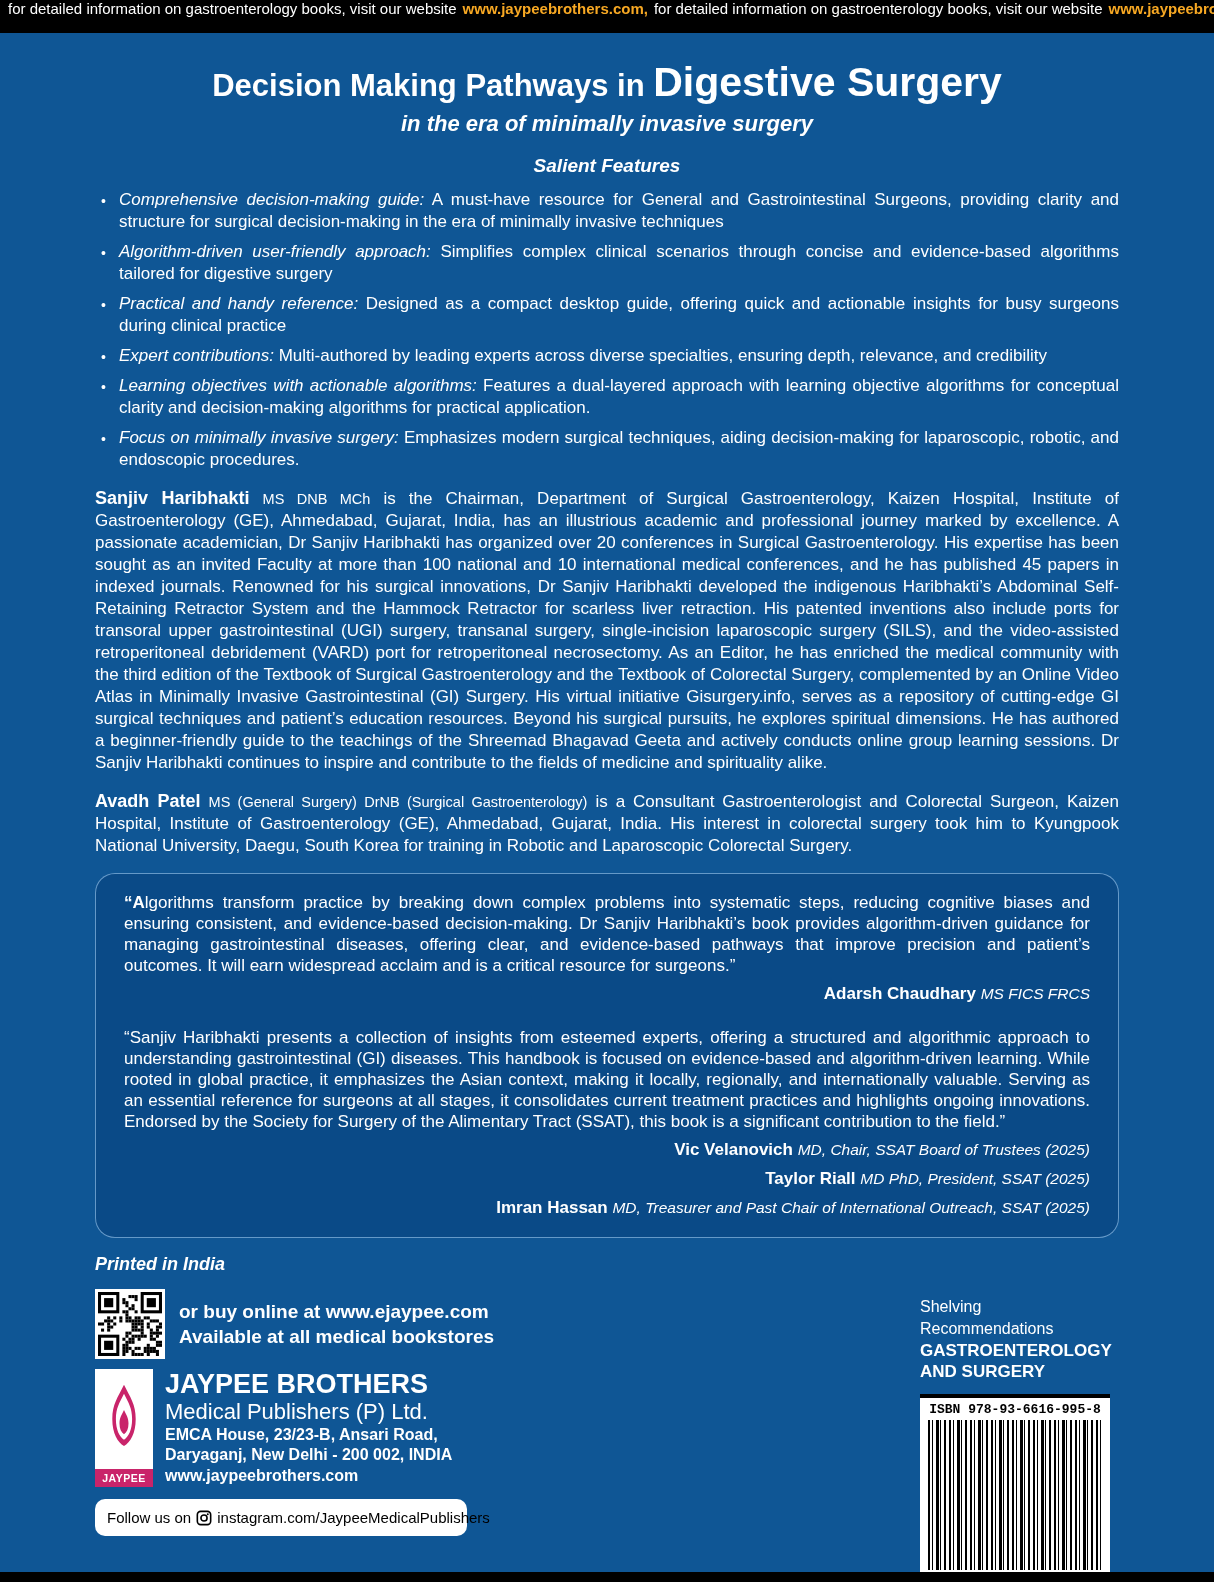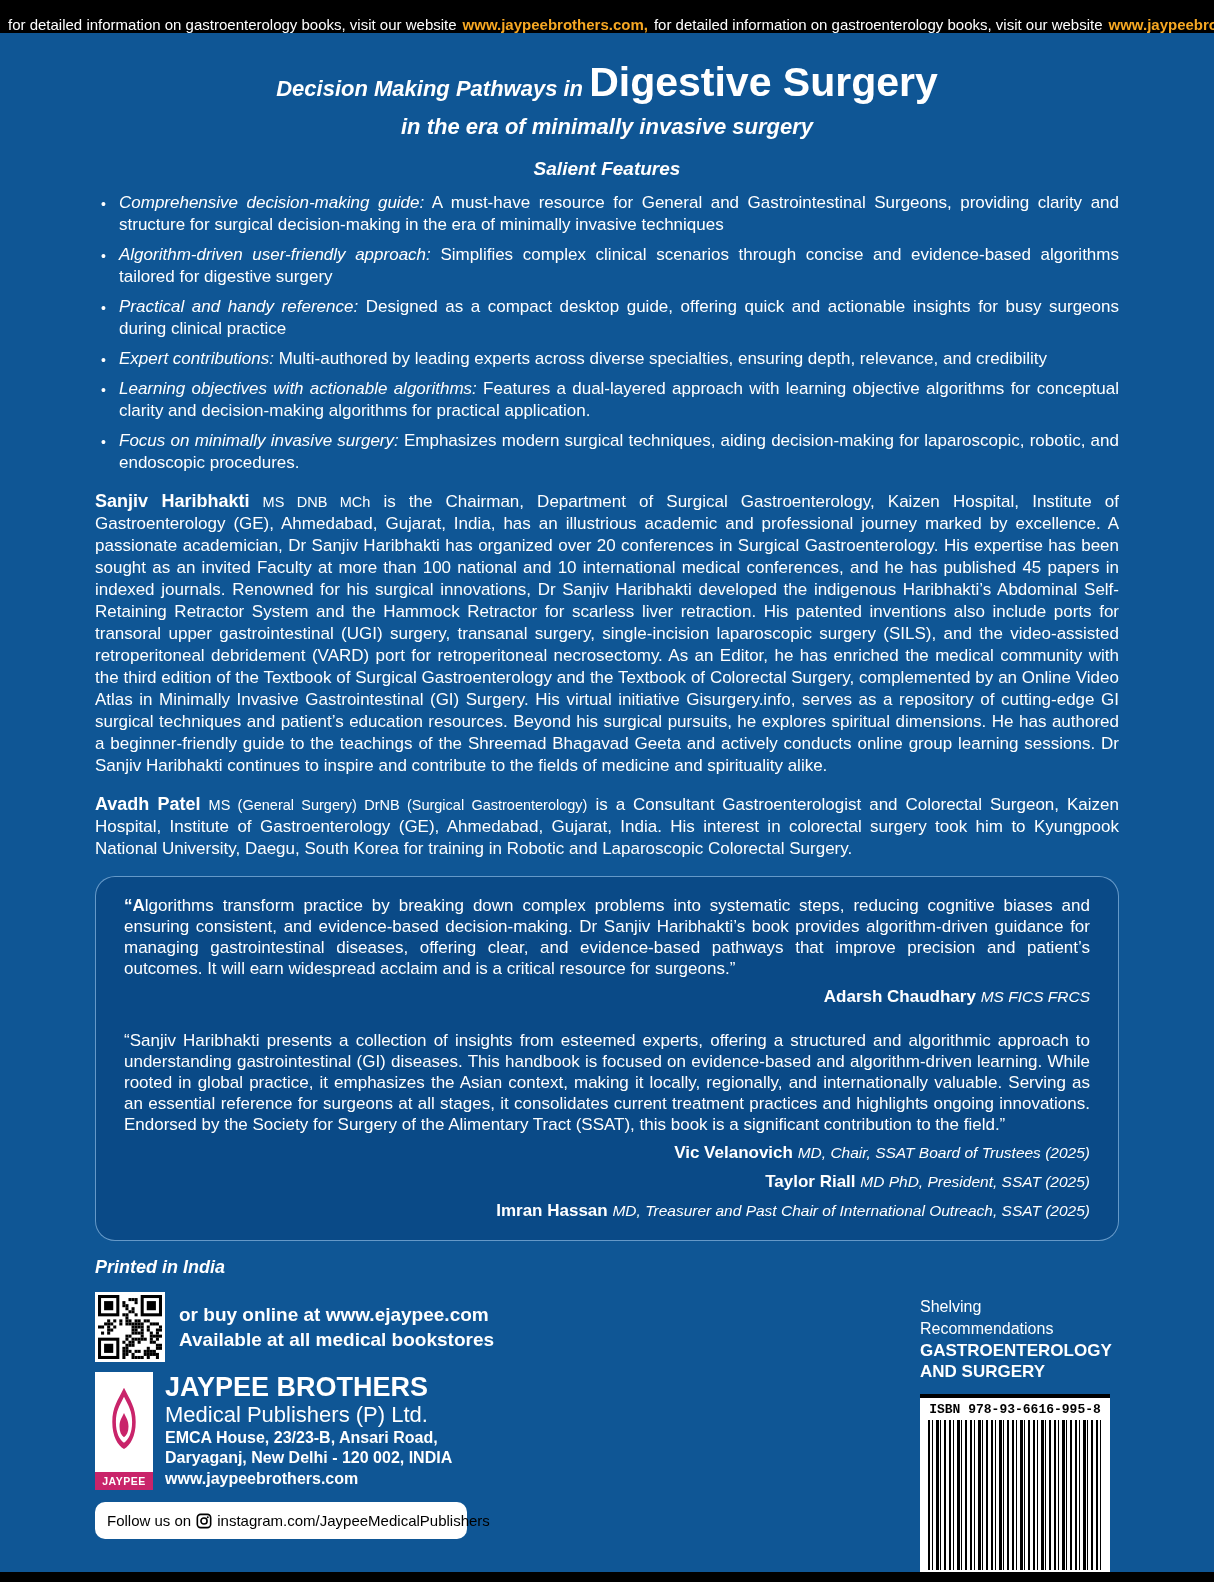--- a/index.html
+++ b/index.html
@@ -1,26 +1,26 @@
 <!DOCTYPE html>
 <html><head>
 <meta charset="utf-8">
 <style>
   html,body{margin:0;padding:0;}
   .page{position:relative;width:1214px;height:1582px;background:#0f5695;overflow:hidden;
         color:#fff;font-family:"Liberation Sans",sans-serif;}
   
-  .top-banner{height:33px;background:#000;display:flex;align-items:flex-end;
+  .top-banner{height:33px;background:#000;display:flex;align-items:flex-start;
       white-space:nowrap;overflow:hidden;padding:0 8px;font-size:15px;color:#fff;}
   .top-banner .seg{margin-right:6px;}
   .banner-link{color:#f7a823;font-weight:bold;margin-right:6px;text-decoration:none;}
   
   .content{padding:26px 95px 0 95px;}
   .title{ text-align:center;font-weight:bold;margin:0;line-height:46px;}
-  .title-pre{font-size:22px;font-style:italic;}
+  .title-pre{font-size:31px;}
   .title-main{font-size:41px;}
   .subtitle{text-align:center;font-size:22px;font-weight:bold;font-style:italic;margin-top:2px;}
   .salient-heading{text-align:center;font-size:19px;font-weight:bold;font-style:italic;margin-top:18px;}
   .bullets{list-style:none;margin:12px 0 0 0;padding:0;}
   .bullets li{position:relative;padding-left:24px;margin-bottom:8px;
       font-size:17px;line-height:22px;text-align:justify;}
   .bullets li::before{content:"•";position:absolute;left:6px;top:1px;font-size:14px;}
   .lead{font-style:italic;}
   .author-para{font-size:17px;line-height:22px;text-align:justify;margin:16px 0 0 0;}
   .author-name{font-weight:bold;font-size:18px;}
@@ -267,21 +267,21 @@
             <path d="M20 12 C15 22 11 28 11 40 C11 52 15 60 20 63 C25 60 29 52 29 40 C29 28 25 22 20 12 Z" fill="#fff"></path>
             <path d="M20 30 C17 36 15 39 15 45 C15 51 17 55 20 57 C23 55 25 51 25 45 C25 39 23 36 20 30 Z" fill="#c9246a"></path>
           </svg>
         </div>
         <div class="logo-band">JAYPEE</div>
       </div>
       <div class="publisher-text">
         <div class="pub-name">JAYPEE BROTHERS</div>
         <div class="pub-sub">Medical Publishers (P) Ltd.</div>
         <div class="pub-addr">EMCA House, 23/23-B, Ansari Road,</div>
-        <div class="pub-addr">Daryaganj, New Delhi - 120 002, INDIA</div>
+        <div class="pub-addr">Daryaganj, New Delhi - 200 002, INDIA</div>
         <div class="pub-web">www.jaypeebrothers.com</div>
       </div>
     </div>
 
     <div class="social-box">
       <div class="social-line">
         <span>Follow us on</span>
         <span class="ig-icon">
           <svg width="16" height="16" viewBox="0 0 24 24">
               <rect x="2" y="2" width="20" height="20" rx="5" fill="none" stroke="#000" stroke-width="2.4"></rect>

